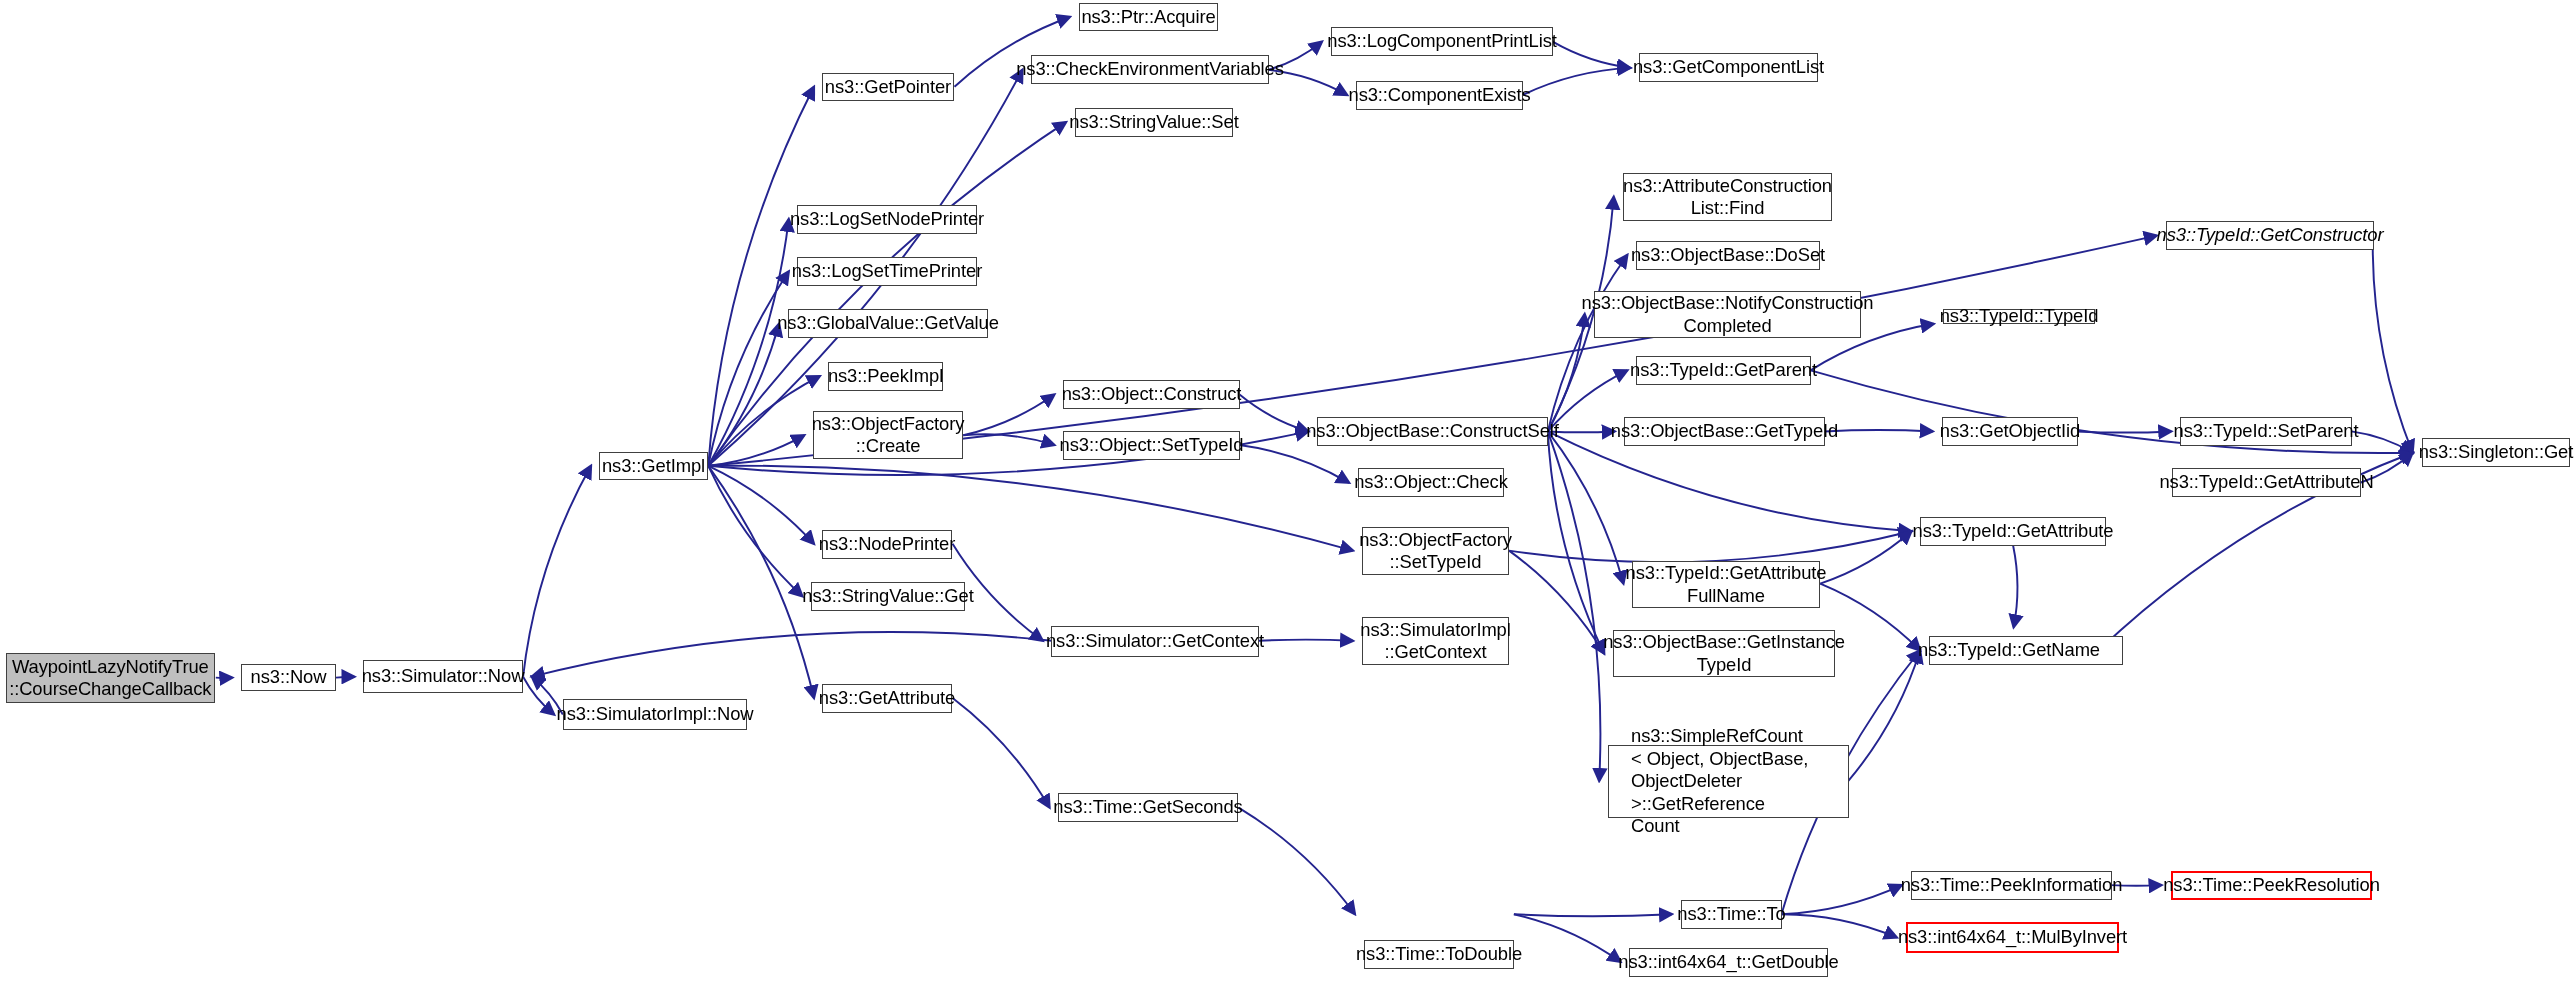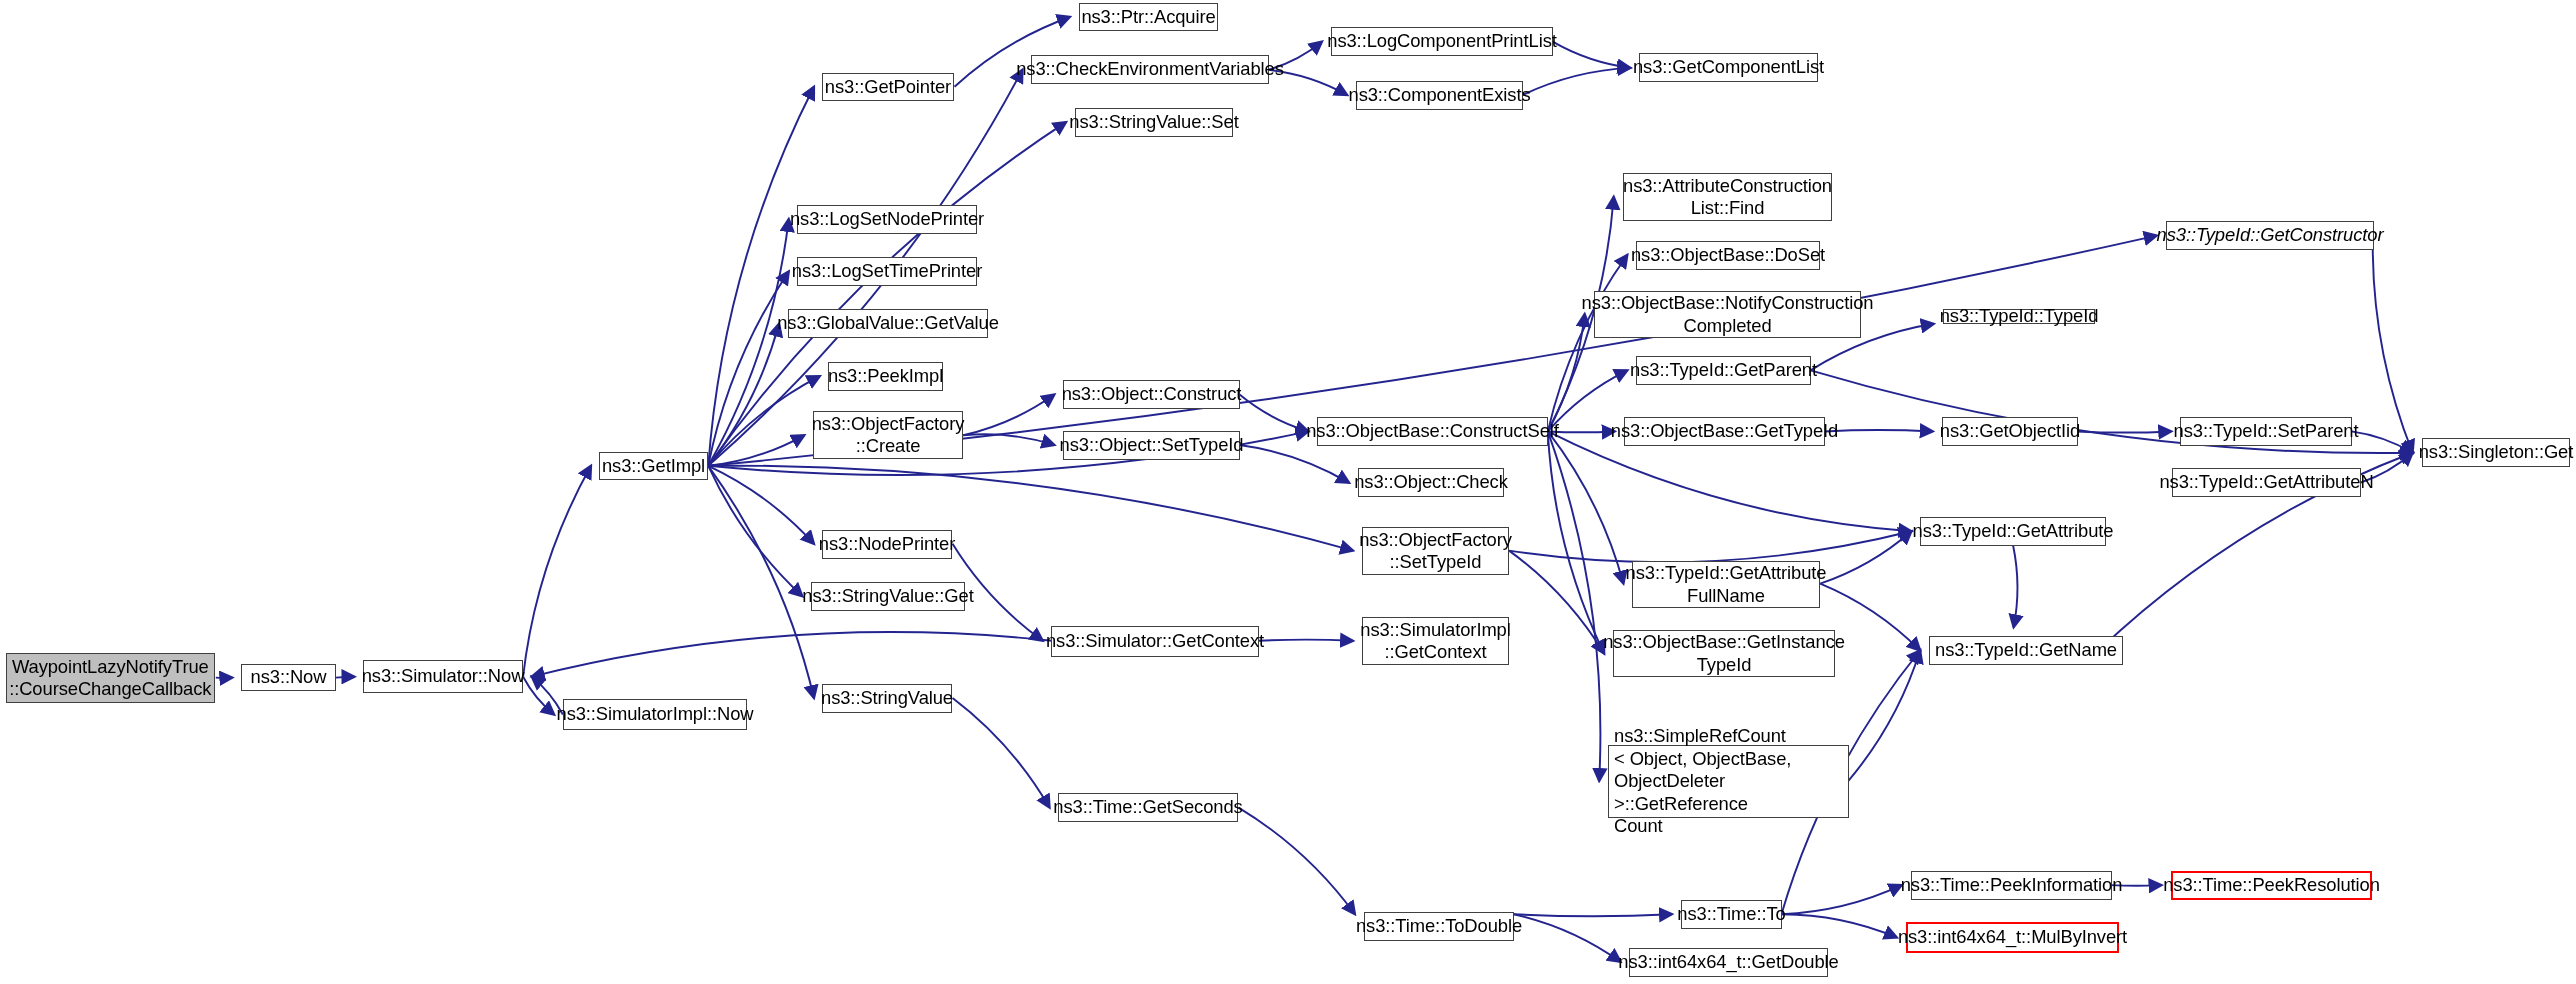--- a/index.html
+++ b/index.html
@@ -25,21 +25,21 @@
     align-items:center;
     justify-content:center;
     text-align:center;
     background:#ffffff;
     border:1.6px solid #404040;
     color:#000000;
     font-size:18.4px;
     line-height:1.22;
     letter-spacing:-0.1px;
     white-space:pre-line;
-    padding:0 5px;
+    padding:0 22px;
     z-index:5;
   }
   .node.root{
     background:#bfbfbf;
     border-color:#404040;
   }
   .node.highlight{
     border:2.1px solid #ff0000;
     background:#ffffff;
   }
@@ -134,21 +134,21 @@
       <div class="node" style="left: 1356px; top: 81px; width: 167px; height: 29px;"><span>ns3::ComponentExists</span></div>
       <div class="node" style="left: 1639px; top: 53px; width: 179px; height: 29px; text-align: right;"><span>ns3::GetComponentList</span></div>
       <div class="node" style="left: 797px; top: 205px; width: 180px; height: 29px;"><span>ns3::LogSetNodePrinter</span></div>
       <div class="node" style="left: 797px; top: 257px; width: 180px; height: 29px;"><span>ns3::LogSetTimePrinter</span></div>
       <div class="node" style="left: 788px; top: 309px; width: 200px; height: 29px;"><span>ns3::GlobalValue::GetValue</span></div>
       <div class="node" style="left: 828px; top: 362px; width: 115px; height: 29px;"><span>ns3::PeekImpl</span></div>
       <div class="node" style="left: 813px; top: 411px; width: 150px; height: 48px;"><span>ns3::ObjectFactory
 ::Create</span></div>
       <div class="node" style="left: 822px; top: 530px; width: 130px; height: 29px;"><span>ns3::NodePrinter</span></div>
       <div class="node" style="left: 811px; top: 582px; width: 154px; height: 29px;"><span>ns3::StringValue::Get</span></div>
-      <div class="node" style="left: 822px; top: 684px; width: 130px; height: 29px;"><span>ns3::StringValue</span></div>
+      <div class="node" style="left: 822px; top: 684px; width: 130px; height: 29px;"><span>ns3::GetAttribute</span></div>
       <div class="node" style="left: 1063px; top: 380px; width: 177px; height: 29px;"><span>ns3::Object::Construct</span></div>
       <div class="node" style="left: 1063px; top: 431px; width: 177px; height: 29px;"><span>ns3::Object::SetTypeId</span></div>
       <div class="node" style="left: 1358px; top: 468px; width: 146px; height: 29px;"><span>ns3::Object::Check</span></div>
       <div class="node" style="left: 1317px; top: 417px; width: 231px; height: 29px;"><span>ns3::ObjectBase::ConstructSelf</span></div>
       <div class="node" style="left: 1362px; top: 527px; width: 147px; height: 48px;"><span>ns3::ObjectFactory
 ::SetTypeId</span></div>
       <div class="node" style="left: 1051px; top: 626px; width: 208px; height: 31px;"><span>ns3::Simulator::GetContext</span></div>
       <div class="node" style="left: 1362px; top: 617px; width: 147px; height: 48px;"><span>ns3::SimulatorImpl
 ::GetContext</span></div>
       <div class="node" style="left: 1623px; top: 173px; width: 209px; height: 48px;"><span>ns3::AttributeConstruction
@@ -168,21 +168,21 @@
 Count</span></div>
       <div class="node" style="left: 1943px; top: 309px; width: 152px; height: 15px;"><span>ns3::TypeId::TypeId</span></div>
       <div class="node" style="left: 1942px; top: 417px; width: 136px; height: 29px;"><span>ns3::GetObjectIid</span></div>
       <div class="node" style="left: 2180px; top: 417px; width: 172px; height: 29px;"><span>ns3::TypeId::SetParent</span></div>
       <div class="node" style="left: 2172px; top: 468px; width: 189px; height: 29px;"><span>ns3::TypeId::GetAttributeN</span></div>
       <div class="node" style="left: 1920px; top: 517px; width: 186px; height: 29px;"><span>ns3::TypeId::GetAttribute</span></div>
       <div class="node" style="left: 1929px; top: 636px; width: 194px; height: 29px; justify-content: flex-end;"><span>ns3::TypeId::GetName</span></div>
       <div class="node" style="left: 2166px; top: 221px; width: 208px; height: 29px; font-style: italic;"><span>ns3::TypeId::GetConstructor</span></div>
       <div class="node" style="left: 2422px; top: 438px; width: 148px; height: 29px;"><span>ns3::Singleton::Get</span></div>
       <div class="node" style="left: 1058px; top: 793px; width: 180px; height: 29px;"><span>ns3::Time::GetSeconds</span></div>
-      <div class="node" style="left: 1364px; top: 912px; width: 150px; height: 29px;"><span>ns3::Time::ToDouble</span></div>
+      <div class="node" style="left: 1364px; top: 940px; width: 150px; height: 29px;"><span>ns3::Time::ToDouble</span></div>
       <div class="node" style="left: 1681px; top: 900px; width: 101px; height: 29px;"><span>ns3::Time::To</span></div>
       <div class="node" style="left: 1629px; top: 948px; width: 199px; height: 29px;"><span>ns3::int64x64_t::GetDouble</span></div>
       <div class="node" style="left: 1911px; top: 871px; width: 201px; height: 29px;"><span>ns3::Time::PeekInformation</span></div>
       <div class="node highlight" style="left: 2171px; top: 871px; width: 201px; height: 29px; border-color: rgb(255, 0, 0);"><span>ns3::Time::PeekResolution</span></div>
       <div class="node highlight" style="left: 1906px; top: 922px; width: 213px; height: 31px; border-color: rgb(255, 0, 0);"><span>ns3::int64x64_t::MulByInvert</span></div>
     </div>
 </div>
 
 
 </body></html>

